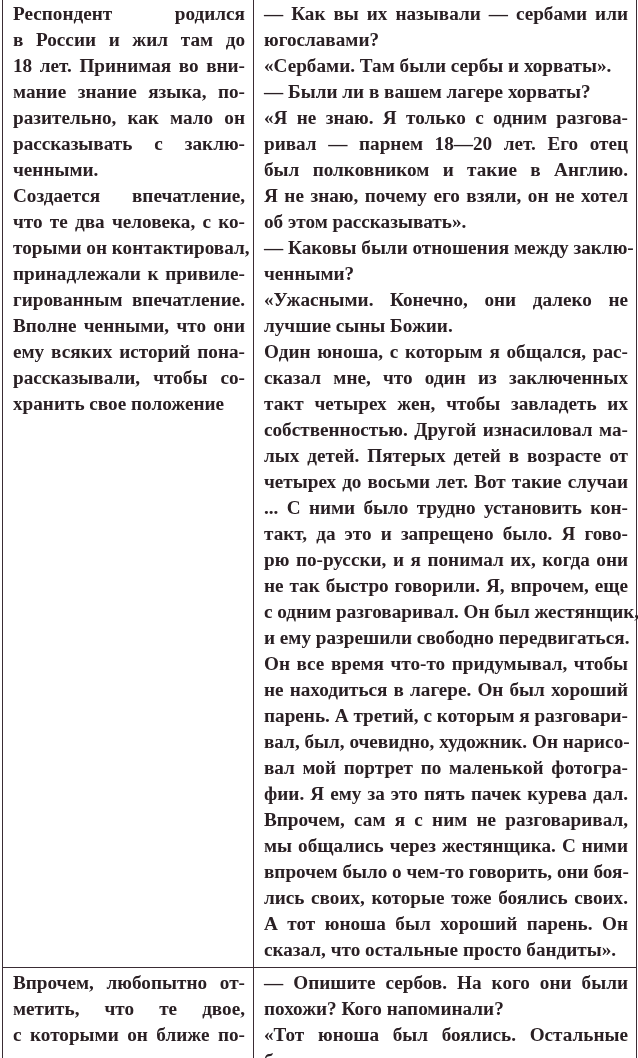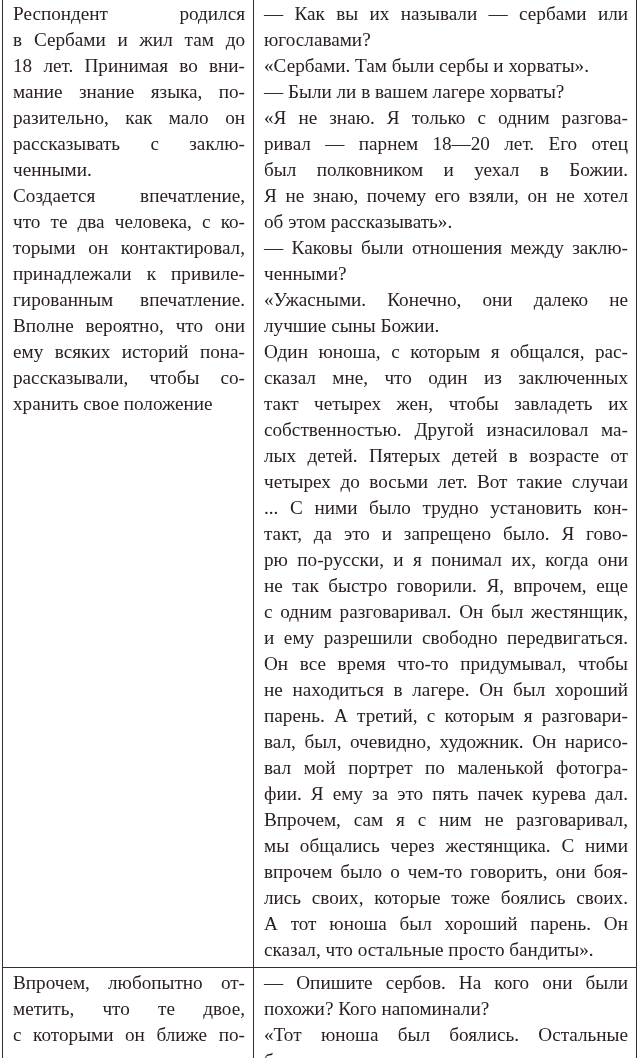--- a/index.html
+++ b/index.html
@@ -16,20 +16,21 @@
     }
     table.doc td {
       border: 1.5px solid #3a2c34;
       vertical-align: top;
       padding: 2px 8px 4px 10px;
       font-size: 19.2px;
       line-height: 26px;
       text-align: justify;
       text-align-last: auto;
       hyphens: manual;
+      font-weight: bold;
     }
     col.c-left { width: 251px; }
     col.c-right { width: 383px; }
     tr.row-1 td { height: 919px; }
     tr.row-2 td { height: 126px; }
     .line { display: block; text-align: justify; text-align-last: justify; white-space: nowrap; }
     .line.last { text-align-last: left; }
   </style>
 </head>
 <body>
@@ -37,44 +38,44 @@
 <div class="page">
   <table class="doc">
     <colgroup>
         <col class="c-left">
         <col class="c-right">
       </colgroup>
     <tbody>
         <tr class="row-1">
       <td>
             <span class="line">Респондент родился</span>
-            <span class="line">в Сербами и жил там до</span>
+            <span class="line">в России и жил там до</span>
             <span class="line">18 лет. Принимая во вни-</span>
             <span class="line">мание знание языка, по-</span>
             <span class="line">разительно, как мало он</span>
             <span class="line">рассказывать с заклю-</span>
             <span class="line last">ченными.</span>
             <span class="line">Создается впечатление,</span>
             <span class="line">что те два человека, с ко-</span>
             <span class="line">торыми он контактировал,</span>
             <span class="line">принадлежали к привиле-</span>
             <span class="line">гированным впечатление.</span>
-            <span class="line">Вполне вероятно, что они</span>
+            <span class="line">Вполне ченными, что они</span>
             <span class="line">ему всяких историй пона-</span>
             <span class="line">рассказывали, чтобы со-</span>
             <span class="line last">хранить свое положение</span>
           </td>
       <td>
             <span class="line">— Как вы их называли — сербами или</span>
             <span class="line last">югославами?</span>
             <span class="line last">«Сербами. Там были сербы и хорваты».</span>
             <span class="line last">— Были ли в вашем лагере хорваты?</span>
             <span class="line">«Я не знаю. Я только с одним разгова-</span>
             <span class="line">ривал — парнем 18—20 лет. Его отец</span>
-            <span class="line">был полковником и уехал в Божии.</span>
+            <span class="line">был полковником и такие в Англию.</span>
             <span class="line">Я не знаю, почему его взяли, он не хотел</span>
             <span class="line last">об этом рассказывать».</span>
             <span class="line">— Каковы были отношения между заклю-</span>
             <span class="line last">ченными?</span>
             <span class="line">«Ужасными. Конечно, они далеко не</span>
             <span class="line last">лучшие сыны Божии.</span>
             <span class="line">Один юноша, с которым я общался, рас-</span>
             <span class="line">сказал мне, что один из заключенных</span>
             <span class="line">такт четырех жен, чтобы завладеть их</span>
             <span class="line">собственностью. Другой изнасиловал ма-</span>

